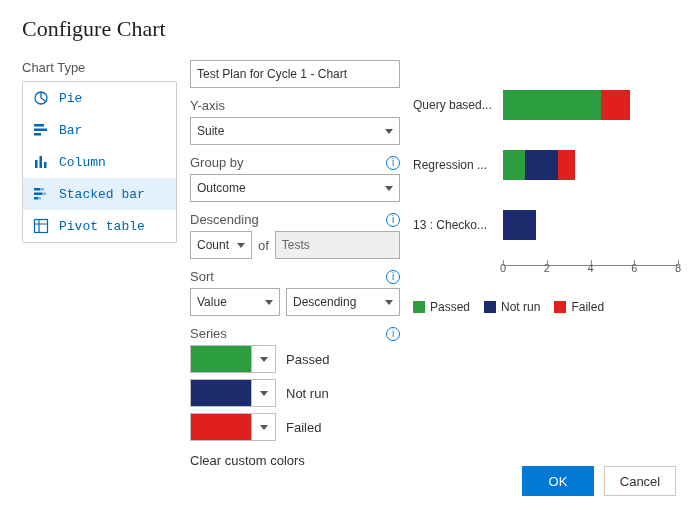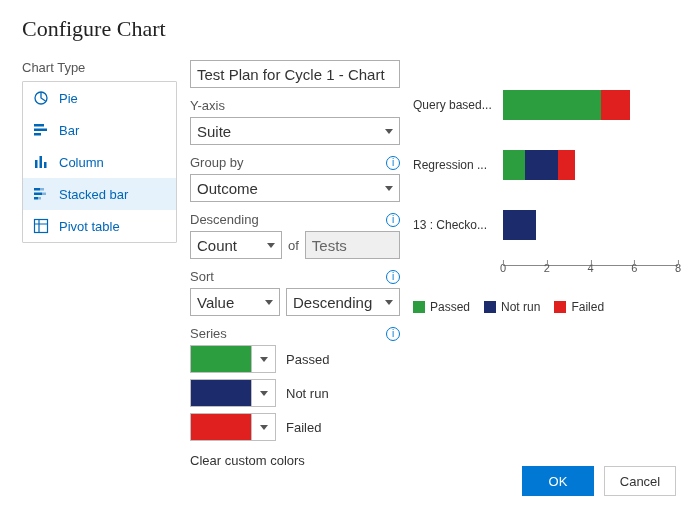--- a/index.html
+++ b/index.html
@@ -42,20 +42,21 @@
     border-radius: 1px;
   }
   .sidebar-item {
     display: flex;
     align-items: center;
     gap: 10px;
     padding: 8px 10px;
     color: #0066b8;
     cursor: pointer;
     font-size: 13px;
+    font-family: Liberation Mono, monospace;
   }
   .sidebar-item.selected {
     background: #e6f2fb;
   }
   .sidebar-item svg { width: 16px; height: 16px; flex-shrink: 0; }
   .sidebar-item span { white-space: nowrap; }
 
   .field { margin-bottom: 10px; }
   .field-label-row {
     display: flex;
@@ -73,21 +74,21 @@
     font-size: 10px;
     line-height: 12px;
     text-align: center;
     cursor: default;
   }
   input.text, .select {
     width: 100%;
     height: 28px;
     border: 1px solid #aeaeae;
     padding: 0 6px;
-    font-size: 15px;
+    font-size: 12px;
     font-family: inherit;
     background: #fff;
     color: #333;
   }
   .select {
     display: flex;
     align-items: center;
     justify-content: space-between;
     cursor: pointer;
   }
@@ -298,21 +299,21 @@
           <span class="chev"></span>
         </div>
       </div>
 
       <div class="field">
         <div class="field-label-row">
           <span>Descending</span>
           <span class="info-icon">i</span>
         </div>
         <div class="row">
-          <div class="select" style="width:92px">
+          <div class="select" style="width:62px">
             <span>Count</span>
             <span class="chev"></span>
           </div>
           <span class="of">of</span>
           <div class="select readonly" style="flex:1">
             <span>Tests</span>
           </div>
         </div>
       </div>
 

